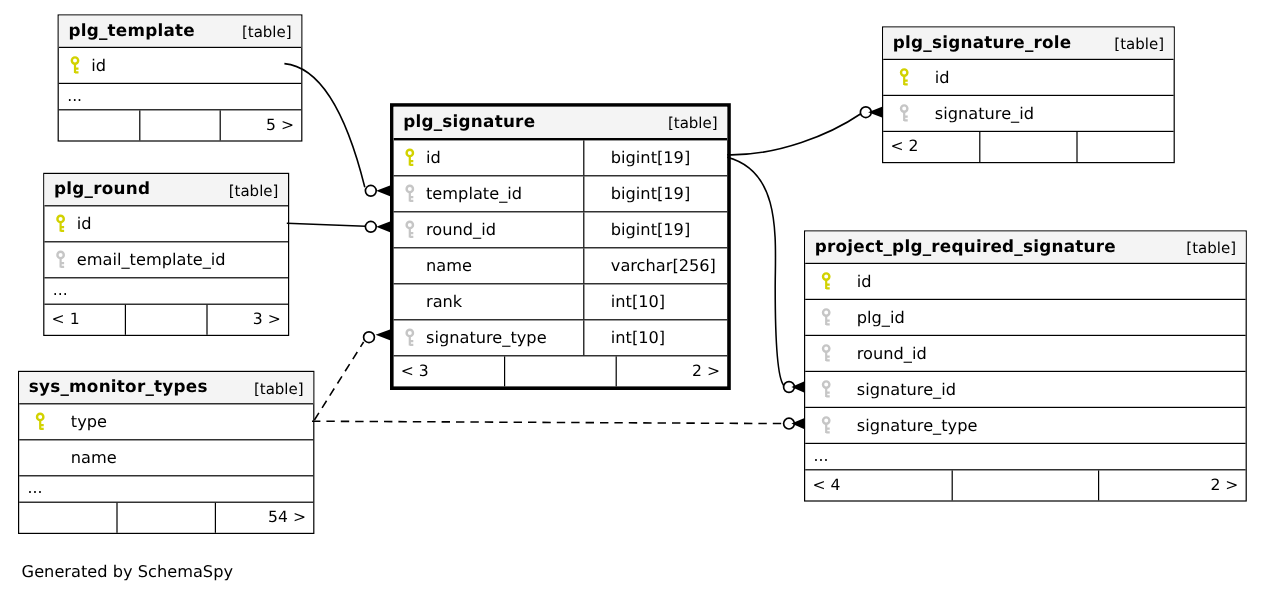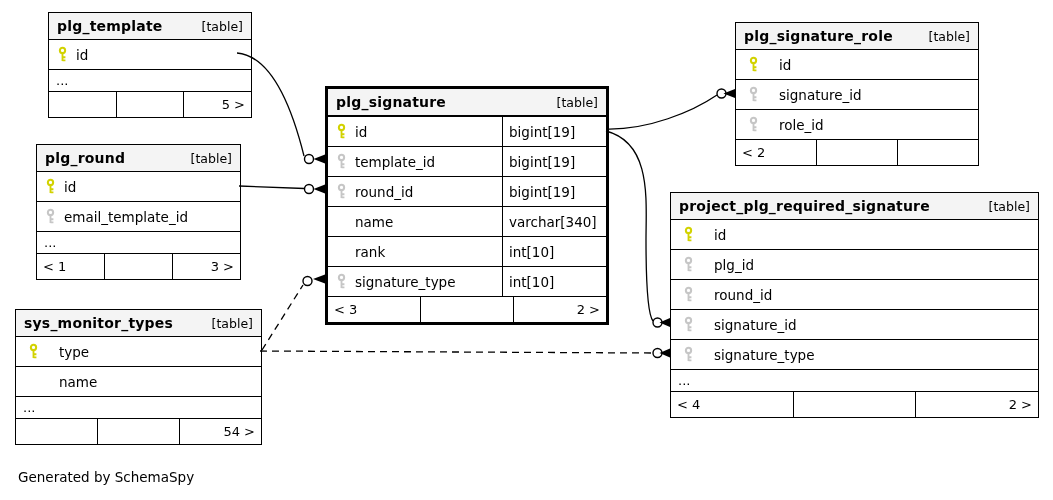--- a/index.html
+++ b/index.html
@@ -17,21 +17,21 @@
   .ttag{font-size:12.5px;}
   .row{display:flex;align-items:center;height:29px;border-bottom:1px solid #000;
        padding:0 0 0 8px;font-size:13.5px;}
   .tbl.wide .row{padding-left:12px;}
   .keyicon{width:11px;height:17px;margin-right:8px;flex:0 0 11px;}
   .tbl.wide .keyicon{margin-right:20px;}
   .pk{color:#d2d200;}
   .fk{color:#c6c6c6;}
   .cname{white-space:nowrap;}
   .ctype{margin-left:auto;border-left:1px solid #000;align-self:stretch;
-         display:flex;align-items:center;padding-left:6px;flex:0 0 97px;white-space:nowrap;}
+         display:flex;align-items:center;padding-left:22px;flex:0 0 97px;white-space:nowrap;}
   .dots{height:21px;line-height:21px;border-bottom:1px solid #000;padding-left:7px;font-size:13px;}
   .ftr{display:flex;height:25px;font-size:13px;}
   .fcell{flex:1;display:flex;align-items:center;padding:0 6px;}
   .fcell + .fcell{border-left:1px solid #000;}
   .fcell.r{justify-content:flex-end;}
   #rels{position:absolute;left:0;top:0;z-index:3;pointer-events:none;}
   #caption{position:absolute;left:18px;top:469px;font-size:13.5px;}
   .hidden-defs{position:absolute;width:0;height:0;overflow:hidden;}
 </style>
 </head>
@@ -112,21 +112,21 @@
     <div class="row">
       <svg class="keyicon fk">
           <use href="#keyglyph"></use>
         </svg>
       <span class="cname">round_id</span>
       <span class="ctype">bigint[19]</span>
     </div>
     <div class="row">
       <span class="keyicon"></span>
       <span class="cname">name</span>
-      <span class="ctype">varchar[340]</span>
+      <span class="ctype">varchar[256]</span>
     </div>
     <div class="row">
       <span class="keyicon"></span>
       <span class="cname">rank</span>
       <span class="ctype">int[10]</span>
     </div>
     <div class="row">
       <svg class="keyicon fk">
           <use href="#keyglyph"></use>
         </svg>
@@ -150,26 +150,20 @@
           <use href="#keyglyph"></use>
         </svg>
       <span class="cname">id</span>
     </div>
     <div class="row">
       <svg class="keyicon fk">
           <use href="#keyglyph"></use>
         </svg>
       <span class="cname">signature_id</span>
     </div>
-    <div class="row">
-      <svg class="keyicon fk">
-          <use href="#keyglyph"></use>
-        </svg>
-      <span class="cname">role_id</span>
-    </div>
     <div class="ftr">
       <span class="fcell">&lt; 2</span>
       <span class="fcell"></span>
       <span class="fcell r"></span>
     </div>
   </div>
 
   <div class="tbl wide" style="left:670px;top:192px;width:367px;">
     <div class="hdr">
       <span class="tname">project_plg_required_signature</span>

